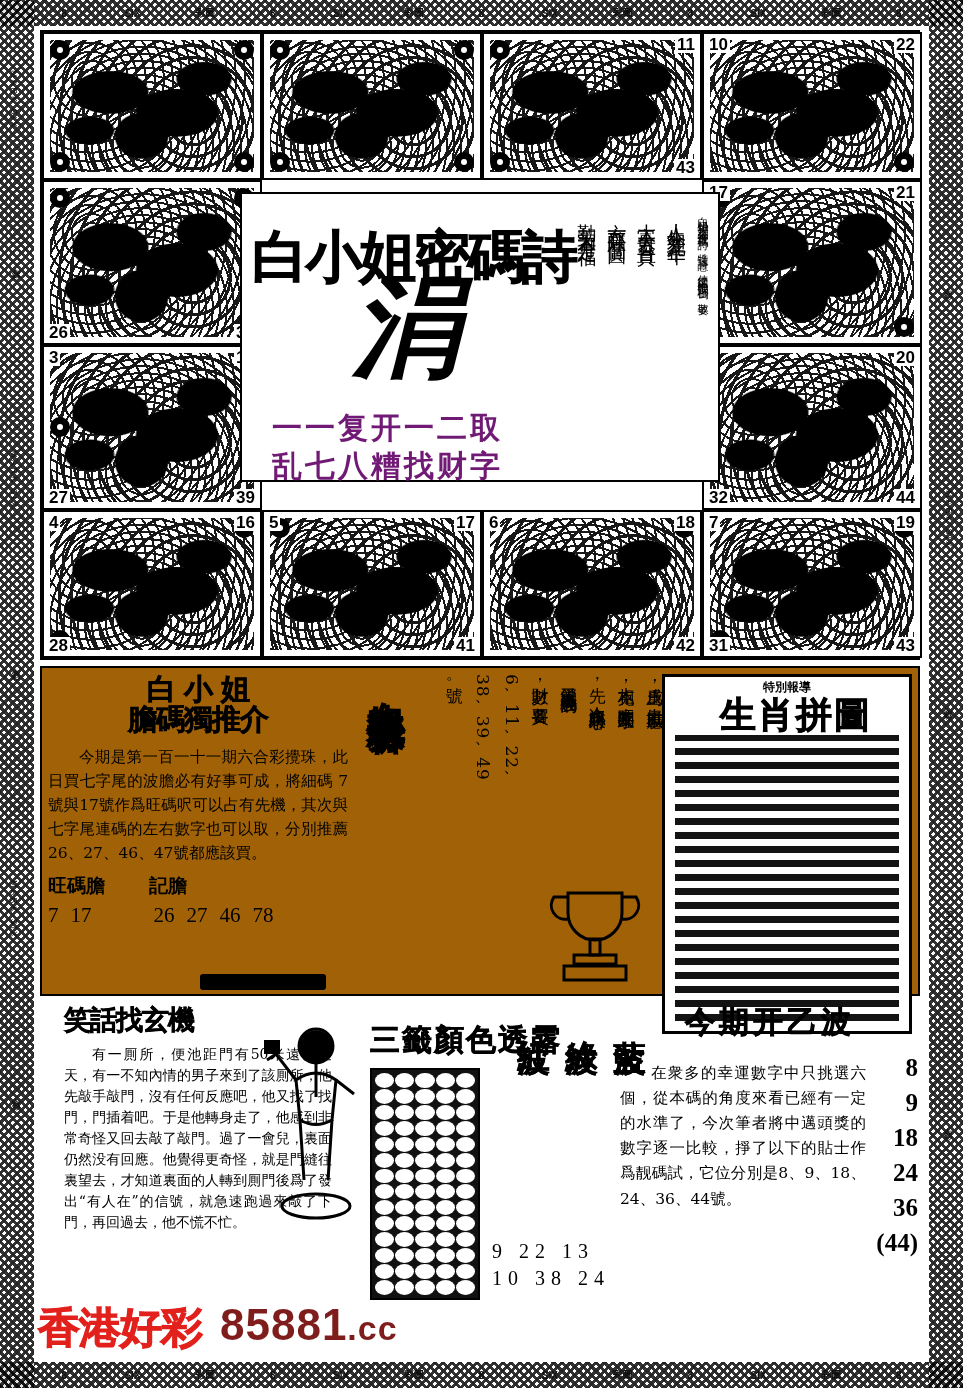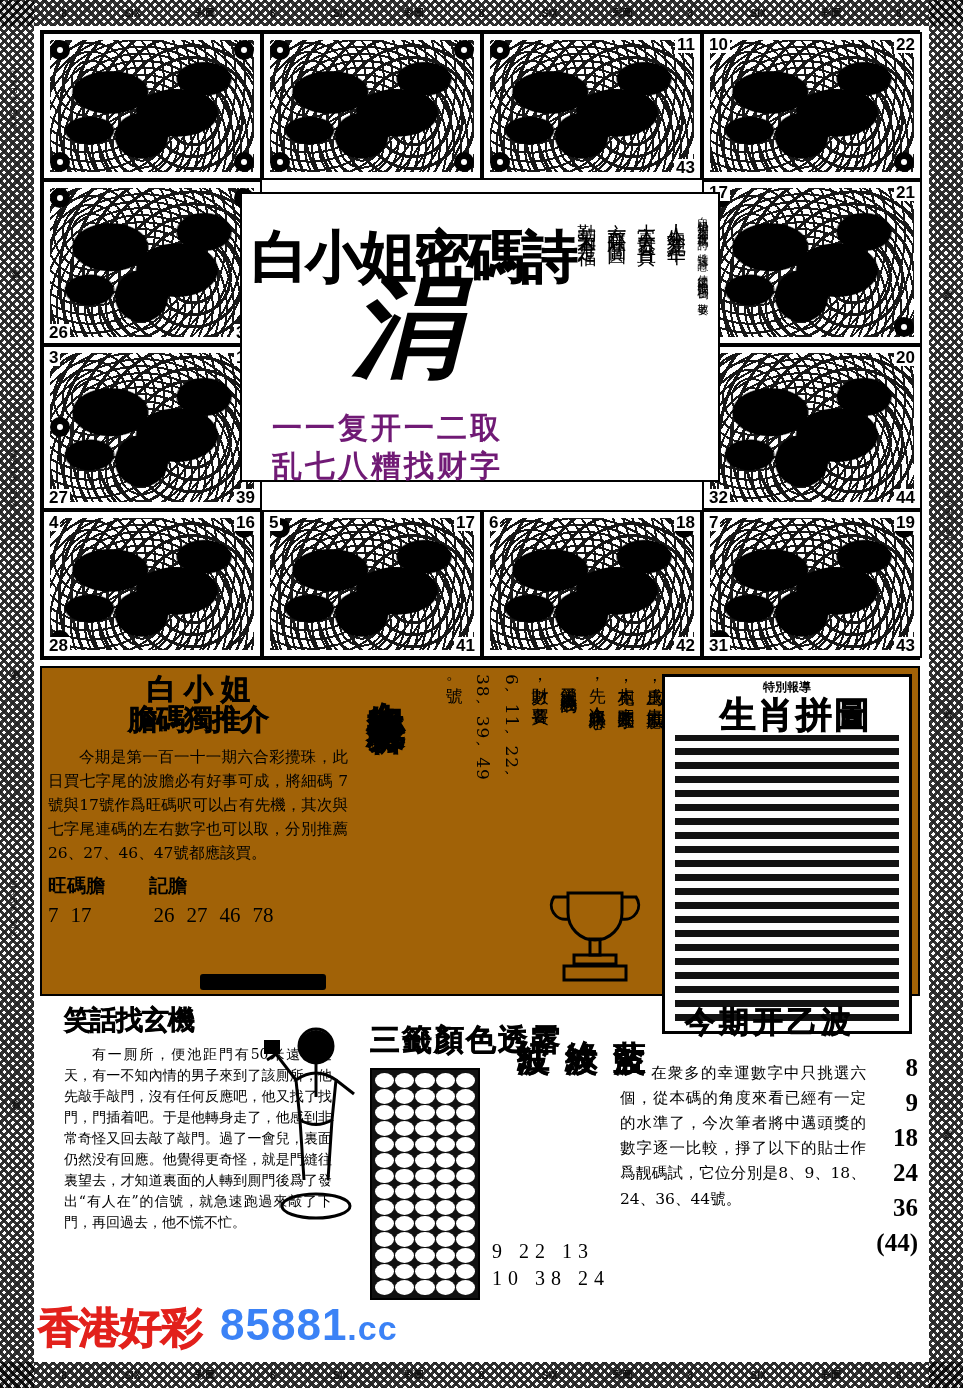--- a/index.html
+++ b/index.html
@@ -346,21 +346,21 @@
   .footer .hk {
     font-family:"DejaVu Sans", sans-serif;
     font-size:42px; font-weight:bold;
     color:#e2211c;
     -webkit-text-stroke:1px #e2211c;
     letter-spacing:-1px;
   }
   .footer .url {
     font-family:"Liberation Sans", sans-serif;
     font-size:44px; font-weight:bold;
-    color:#3b82f6;
+    color:#7f1d1d;
     letter-spacing:1px;
   }
   .footer .url .tld { font-size:34px; }
 </style>
 </head>
 <body>
 
 <div class="page">
 
   <div class="border-band band-top"></div>

